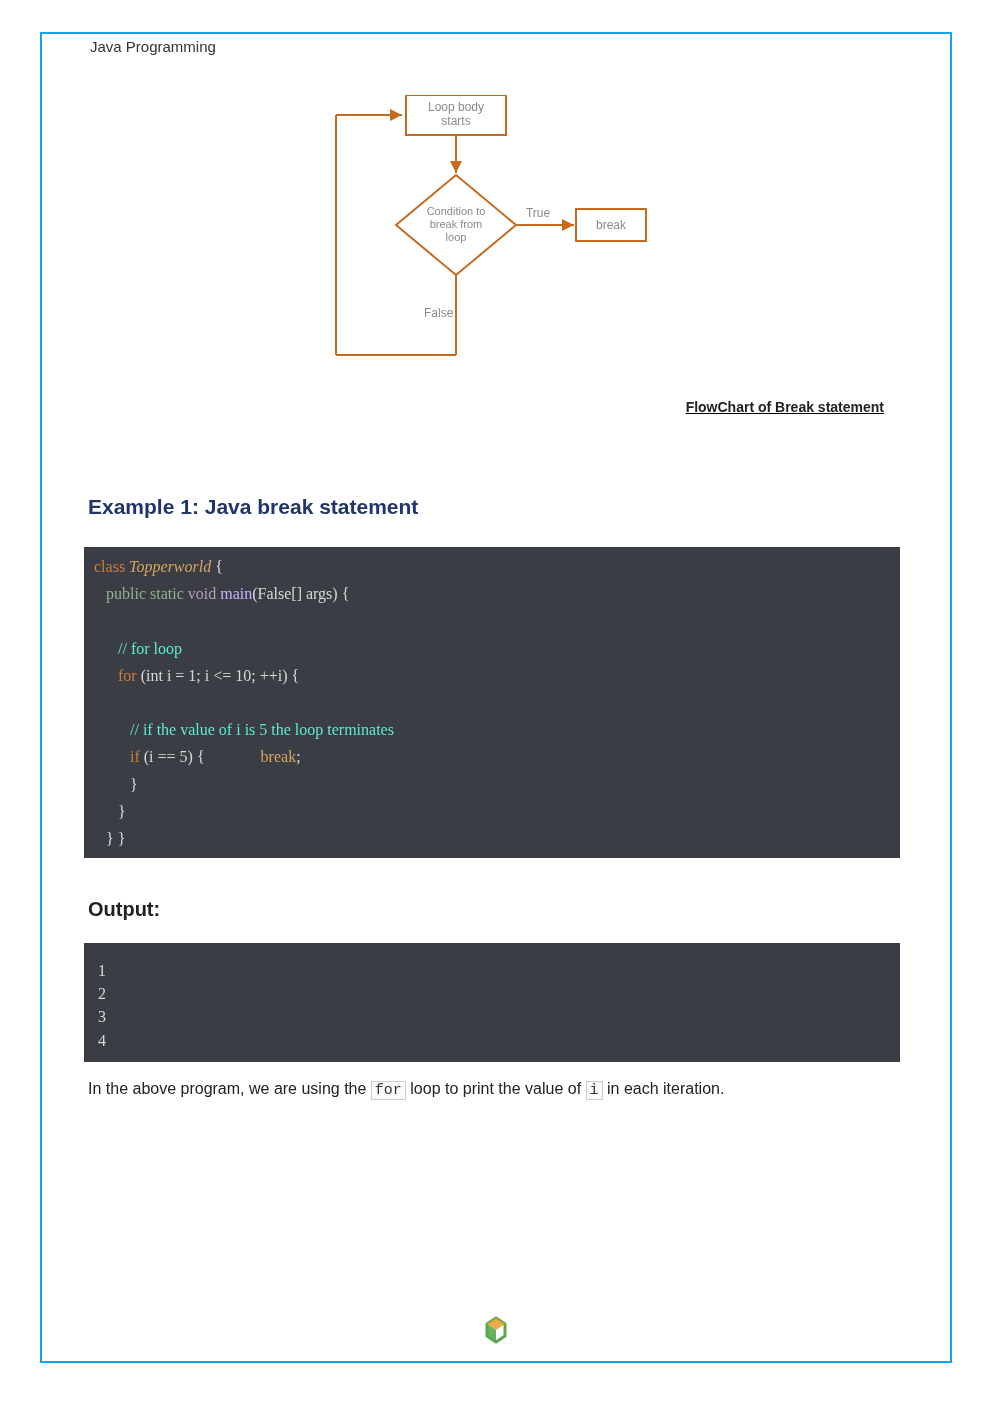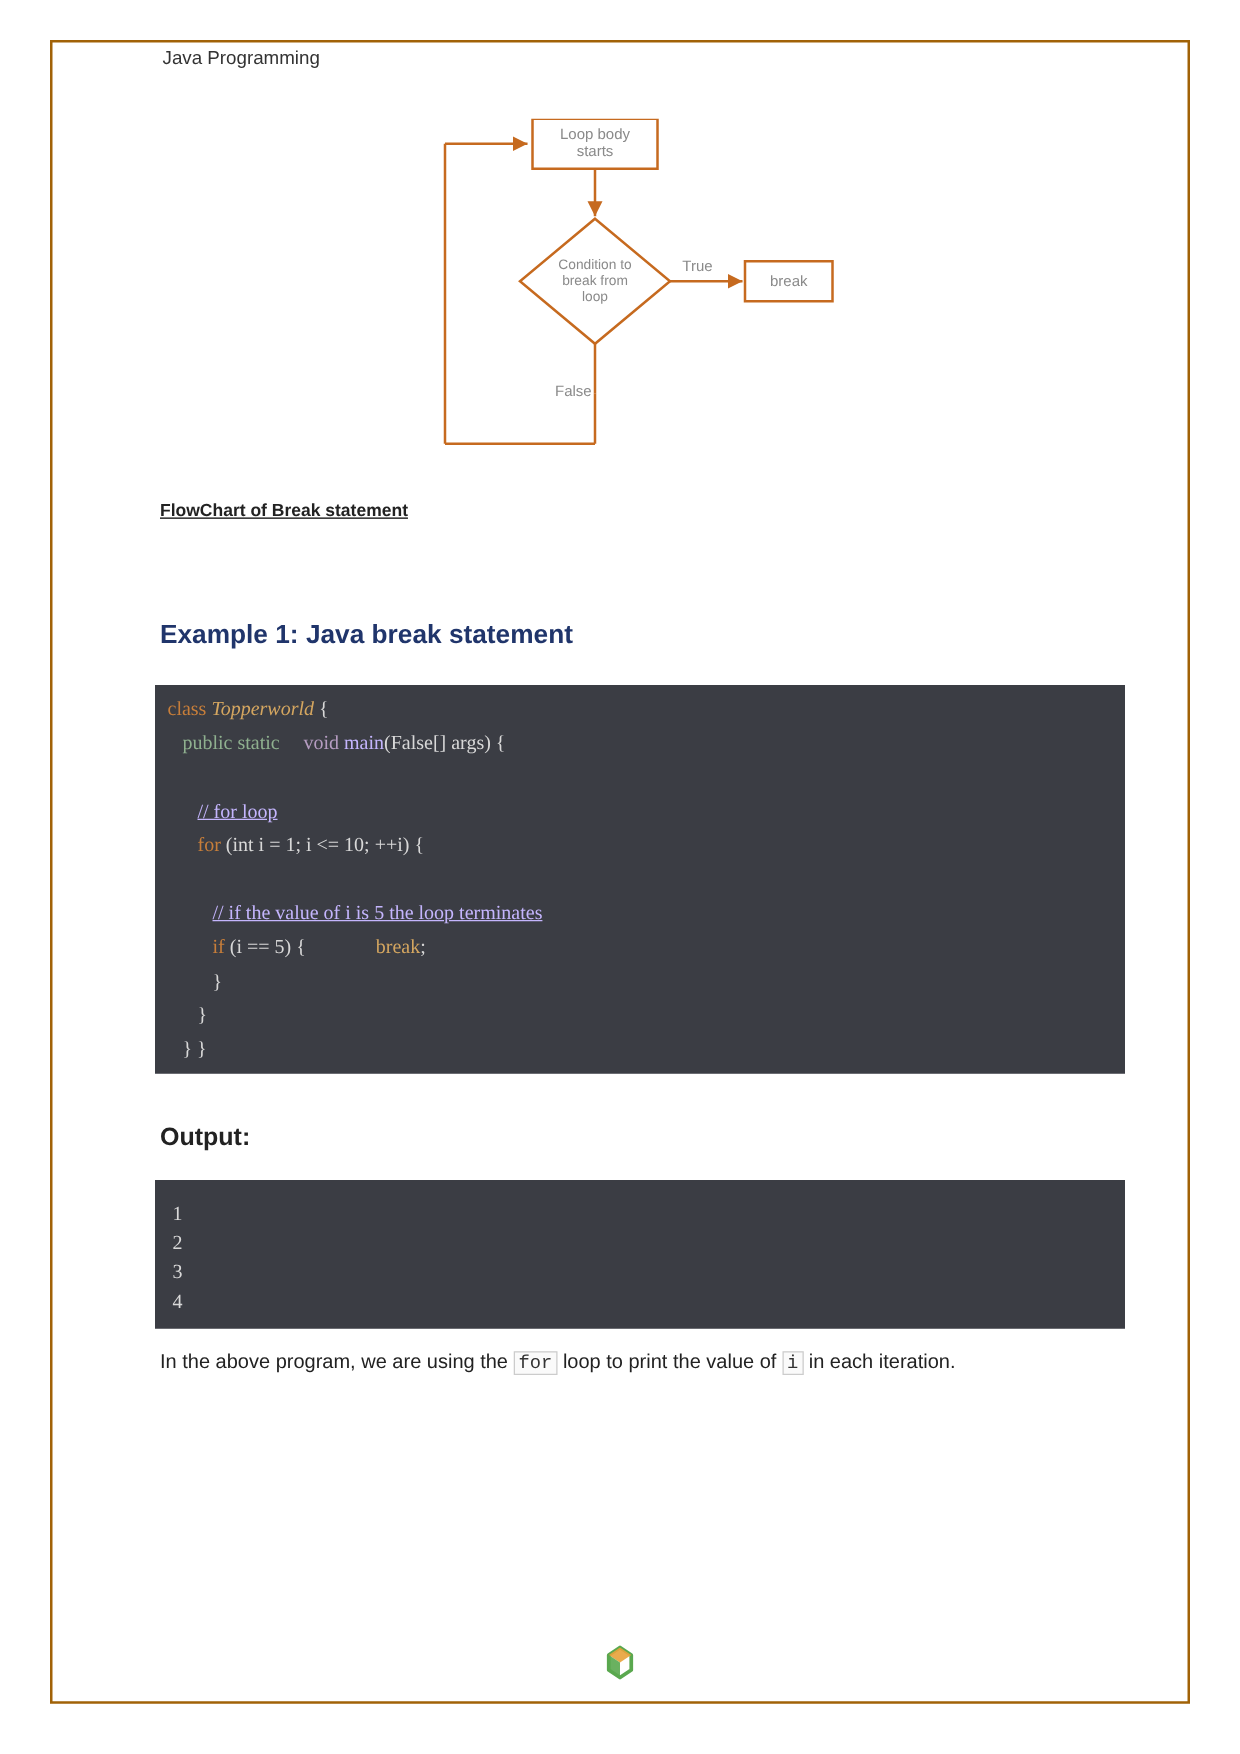--- a/index.html
+++ b/index.html
@@ -9,42 +9,42 @@
     width: 992px;
     height: 1403px;
     position: relative;
   }
   .page-frame {
     position: absolute;
     top: 32px;
     left: 40px;
     right: 40px;
     bottom: 40px;
-    border: 2px solid #a16207;
-    padding: 0 66px 60px 86px;
+    border: 2px solid #0ea5e9;
+    padding: 0 66px 60px 46px;
   }
   .doc-header {
     font-size: 15px;
     color: #333;
     margin-top: 4px;
     margin-left: 2px;
   }
   .flowchart-wrap {
     width: 100%;
     text-align: center;
     margin-top: 40px;
     text-decoration: underline;
   }
   .flowchart {
     display: inline-block;
     width: 340px;
     height: 280px;
   }
   .flowchart-caption {
-    text-align: left;
+    text-align: right;
     font-weight: bold;
     font-size: 14px;
     color: #222;
     margin-top: 20px;
   }
   .example-heading {
     color: #20356b;
     font-weight: bold;
     font-size: 21px;
     margin-top: 80px;
@@ -56,25 +56,25 @@
     font-family: Georgia, 'Times New Roman', serif;
     font-size: 16px;
     line-height: 1.7;
     padding: 6px 10px 6px 10px;
     width: calc(100% + 20px);
     margin-left: -4px;
   }
   .code-block .kw-class { color: #c77e3a; }
   .code-block .cls-name { color: #d4a660; font-style: italic; }
   .code-block .kw-mod { color: #8fb08f; }
-  .code-block .kw-type { color: #b59cc1; margin-left: 15px; }
+  .code-block .kw-type { color: #b59cc1; }
   .code-block .fn-name { color: #c4b5fd; }
   .code-block .kw-ctrl { color: #c77e3a; }
   .code-block .kw-break { color: #d4a660; }
-  .code-block .comment { color: #c4b5fd; text-decoration: underline; }
+  .code-block .comment { color: #5eead4; }
   .output-heading {
     font-weight: bold;
     font-size: 20px;
     color: #222;
     margin-top: 40px;
     margin-bottom: 22px;
   }
   .output-block {
     background: #3b3d44;
     color: #d8d8d8;

